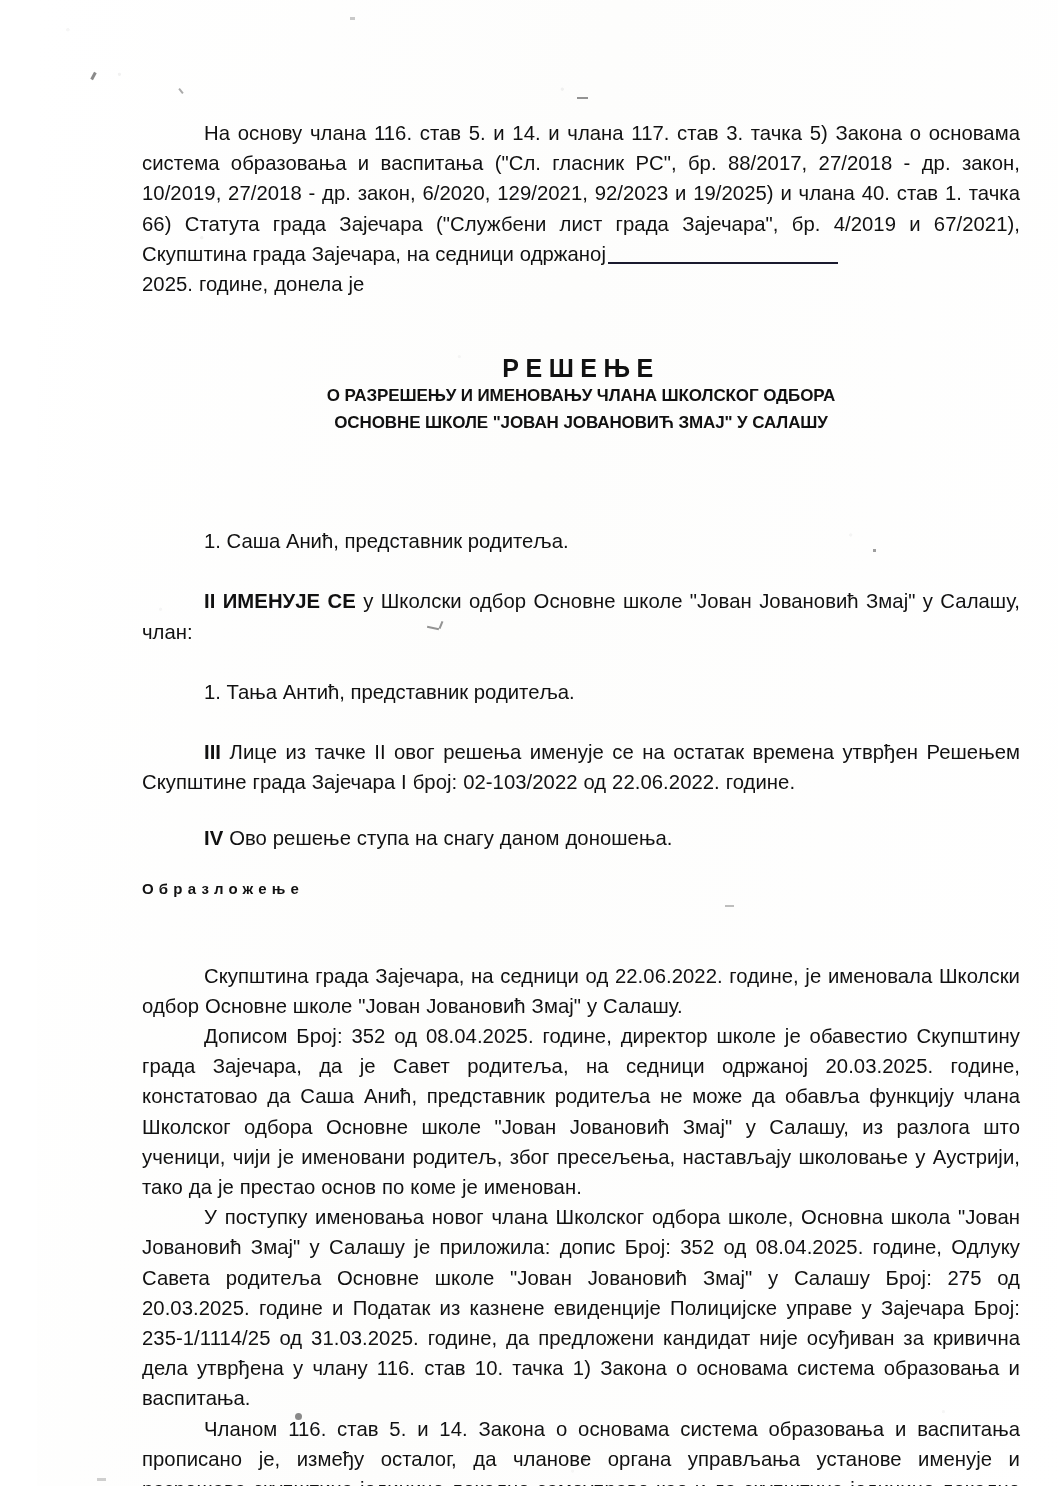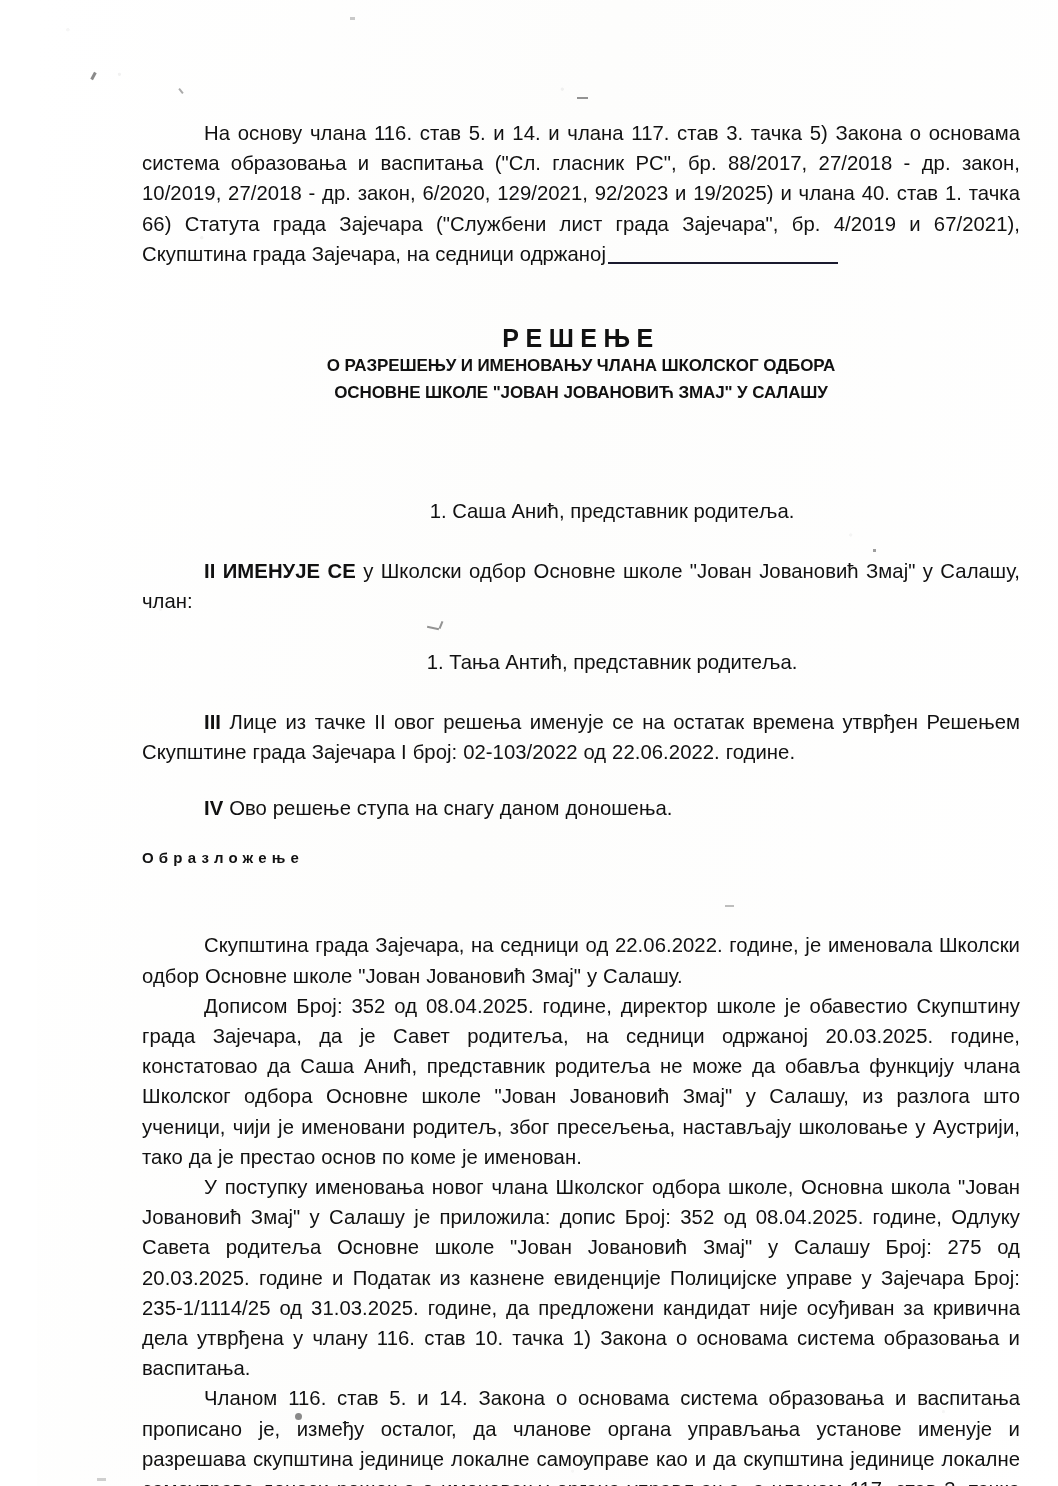--- a/index.html
+++ b/index.html
@@ -47,21 +47,20 @@
   .content {
     position: absolute;
     left: 105px;
     top: 0;
     width: 878px;
     z-index: 2;
   }
 
   p, h1, h2, div.block {
     margin: 0;
-    text-align: center;
   }
 
   .body-text {
     font-size: 20.3px;
     line-height: 30.2px;
     text-align: justify;
     text-justify: inter-word;
     letter-spacing: 0.05px;
     word-spacing: 0.2px;
   }
@@ -152,20 +151,21 @@
   <span class="speck s8"></span>
   <span class="speck s9"></span>
   <span class="speck s10"></span>
   <span class="speck s11"></span>
 
   <div class="content">
 
     <div class="top-pad"></div>
 
     <p class="body-text indent"><span>На основу члана 116. став 5. и 14. и члана 117. став 3. тачка 5) Закона о основама система образовања и васпитања ("Сл. гласник РС", бр. 88/2017, 27/2018 - др. закон, 10/2019, 27/2018 - др. закон, 6/2020, 129/2021, 92/2023 и 19/2025) и члана 40. став 1. тачка 66) Статута града Зајечара ("Службени лист града Зајечара", бр. 4/2019 и 67/2021), Скупштина града Зајечара, на седници одржаној</span><span class="blank-line"></span></p>
+    <p class="body-text">2025. године, донела је</p>
 
     <div class="sp-56"></div>
 
     <div class="doc-title-wrap">
       <div class="title-main">РЕШЕЊЕ</div>
       <div class="title-sub">О РАЗРЕШЕЊУ И ИМЕНОВАЊУ ЧЛАНА ШКОЛСКОГ ОДБОРА</div>
       <div class="title-sub">ОСНОВНЕ ШКОЛЕ "ЈОВАН ЈОВАНОВИЋ ЗМАЈ" У САЛАШУ</div>
     </div>
 
     <div class="sp-64"></div>

